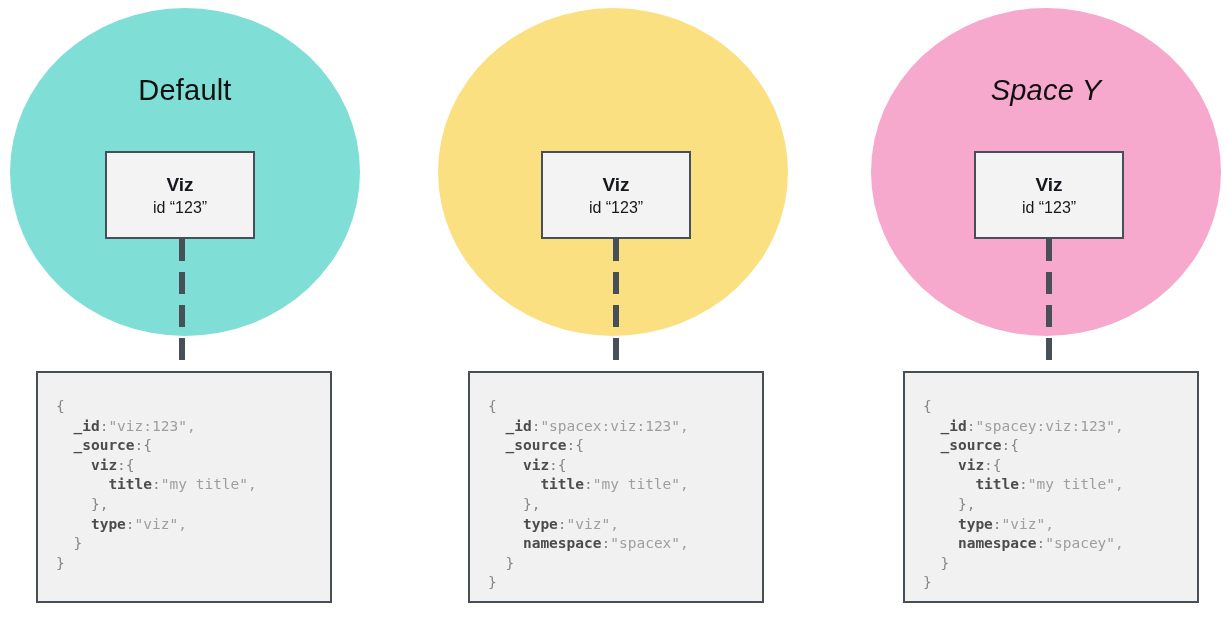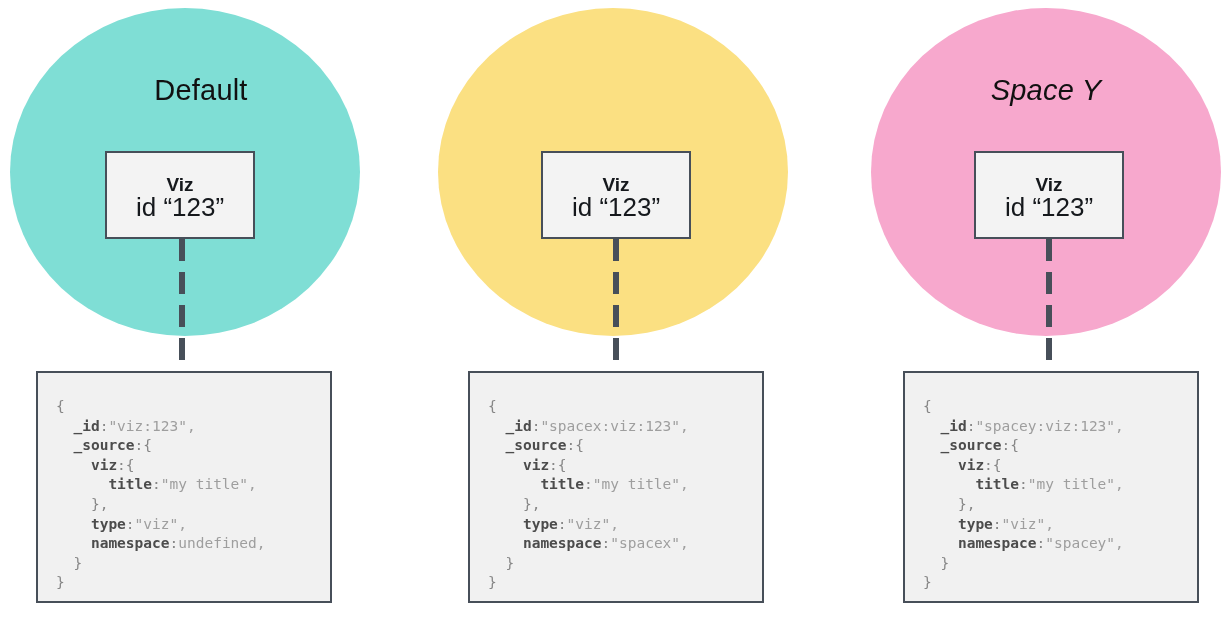--- a/index.html
+++ b/index.html
@@ -36,21 +36,21 @@
     padding-top: 21px;
     z-index: 2;
   }
   .viz-title {
     font-size: 19px;
     font-weight: bold;
     color: #15181c;
     line-height: 22px;
   }
   .viz-id {
-    font-size: 26px;
+    font-size: 16px;
     color: #15181c;
     line-height: 23px;
   }
   .dash {
     position: absolute;
     top: 239px;
     width: 6px; height: 134px;
     background: repeating-linear-gradient(to bottom,
       var(--line, #474f59) 0px, var(--line, #474f59) 22px,
       transparent 22px, transparent 33px);
@@ -69,21 +69,21 @@
     white-space: pre;
     font-family: "DejaVu Sans Mono", "Liberation Mono", monospace;
     font-size: 14.5px;
     line-height: 19.6px;
   }
   .seg-key { color: var(--code-key, #4c4c4c); font-weight: 700; }
   .seg-val { color: var(--code-val, #9e9e9e); }
   .seg-pun { color: var(--code-pun, #878787); }
 
   
-  #circle-0 { left: 10px; }  #title-0 { left: 26px; }
+  #circle-0 { left: 10px; }  #title-0 { left: 10px; }
   #viz-0    { left: 105px; } #dash-0  { left: 179px; } #code-0 { left: 36px; }
   #circle-1 { left: 438px; } #title-1 { left: 438px; }
   #viz-1    { left: 541px; } #dash-1  { left: 613px; } #code-1 { left: 468px; }
   #circle-2 { left: 871px; } #title-2 { left: 871px; font-style: italic; }
   #viz-2    { left: 974px; } #dash-2  { left: 1046px; } #code-2 { left: 903px; }
 </style>
 </head>
 <body>
 
 <div class="stage">
@@ -96,21 +96,20 @@
     <div class="viz-id">id “123”</div>
   </div>
   <div class="code-box" id="code-0">
       <div class="codeline"><span class="seg-pun">{</span></div>
       <div class="codeline"><span class="seg-key">  _id</span><span class="seg-pun">:</span><span class="seg-val">"viz:123",</span></div>
       <div class="codeline"><span class="seg-key">  _source</span><span class="seg-pun">:{</span></div>
       <div class="codeline"><span class="seg-key">    viz</span><span class="seg-pun">:{</span></div>
       <div class="codeline"><span class="seg-key">      title</span><span class="seg-pun">:</span><span class="seg-val">"my title",</span></div>
       <div class="codeline"><span class="seg-pun">    },</span></div>
       <div class="codeline"><span class="seg-key">    type</span><span class="seg-pun">:</span><span class="seg-val">"viz",</span></div>
-      <div class="codeline"><span class="seg-key">    namespace</span><span class="seg-pun">:</span><span class="seg-val">undefined,</span></div>
       <div class="codeline"><span class="seg-pun">  }</span></div>
       <div class="codeline"><span class="seg-pun">}</span></div>
     </div>
 
   <div class="circle" id="circle-1" style="background-color: rgb(251, 224, 130);"></div>
   <div class="dash" id="dash-1"></div>
   <div class="viz-box" id="viz-1">
     <div class="viz-title">Viz</div>
     <div class="viz-id">id “123”</div>
   </div>

